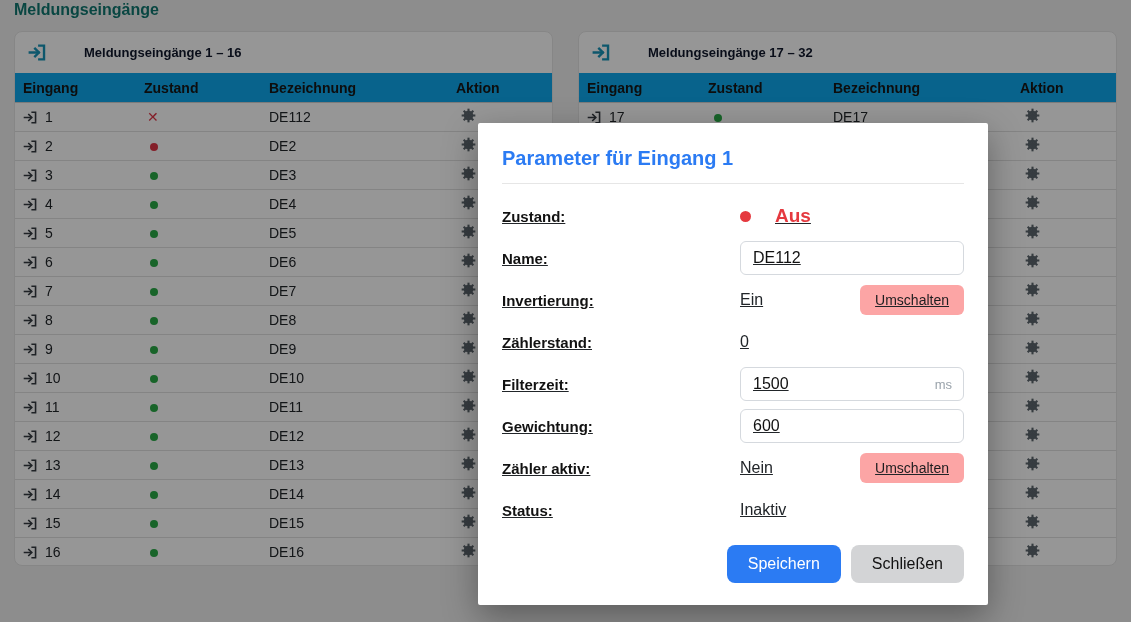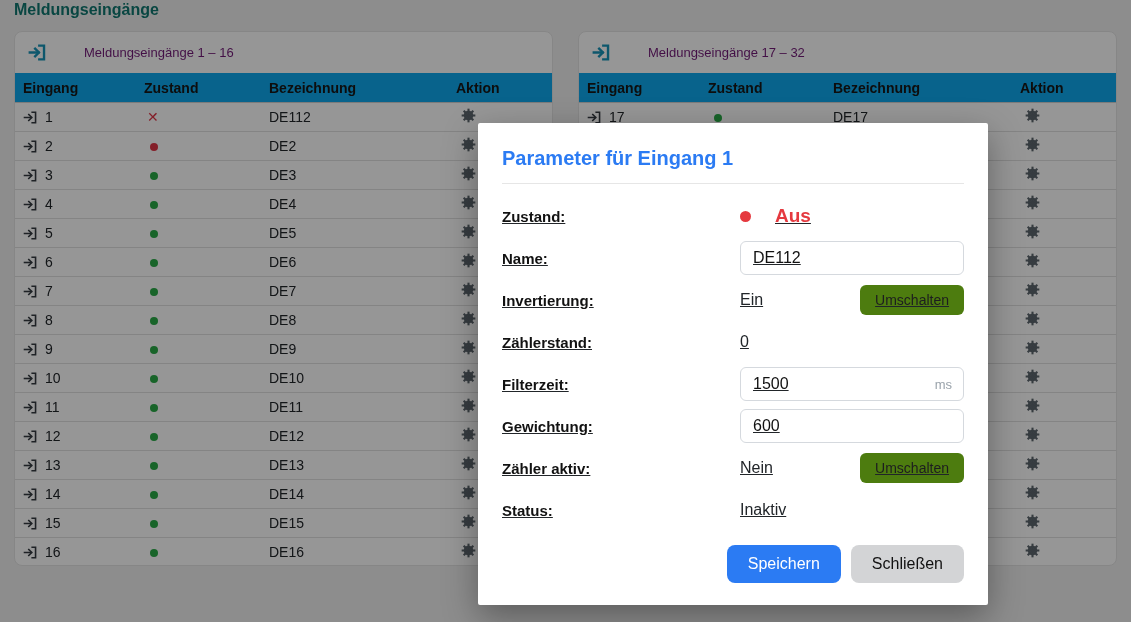--- a/index.html
+++ b/index.html
@@ -19,21 +19,21 @@
   }
   .panel{
     width:539px;height:535px;box-sizing:border-box;
     background:#fafafa;border:1px solid #e0e0e0;border-radius:8px;
     overflow:hidden;
   }
   .panel-header{
     display:flex;align-items:center;gap:13px;
     height:41px;padding:0 13px;
   }
-  .panel-title{font-size:13px;font-weight:normal;color:#701a75;padding-left:24px;}
+  .panel-title{font-size:13px;font-weight:bold;color:#0f172a;padding-left:24px;}
   table{width:100%;border-collapse:collapse;table-layout:fixed;font-size:14px;}
   col.c1{width:121px}col.c2{width:125px}col.c3{width:187px}
   thead th{
     background:#0ea5e9;text-align:left;font-weight:bold;color:#161616;
     height:29px;padding:0 0 0 8px;border-bottom:1px solid #cdcdcd;
   }
   tbody td{height:28px;padding:0 0 0 8px;}
   tbody tr + tr td{border-top:1px solid #dcdcdc;}
   .cell-flex{display:flex;align-items:center;gap:7px;}
   .dot{width:8px;height:8px;border-radius:50%;display:inline-block;margin-left:6px;}
@@ -69,21 +69,21 @@
     font-family:"Liberation Sans","DejaVu Sans",sans-serif;
     background:#fff;
   }
   .input-wrap{position:relative;flex:1;display:flex;}
   .input-wrap .text-input{padding-right:38px;}
   .unit{
     position:absolute;right:12px;top:50%;transform:translateY(-50%);
     font-size:13px;color:#9aa3ab;
   }
   .toggle-btn{
-    background:#4d7c0f;border:none;border-radius:6px;
+    background:#fca5a5;border:none;border-radius:6px;
     padding:7px 15px;font-size:14px;color:#1d1d1f;cursor:pointer;
     font-family:"Liberation Sans","DejaVu Sans",sans-serif;
   }
   .modal-footer{display:flex;justify-content:flex-end;gap:10px;margin-top:18px;}
   .btn{
     border:none;border-radius:8px;padding:10px 21px;font-size:16px;cursor:pointer;
     font-family:"Liberation Sans","DejaVu Sans",sans-serif;
   }
   .btn-close{background:#d3d4d6;color:#111;}
   .btn-save{background:#2b7bf3;color:#fff;}

